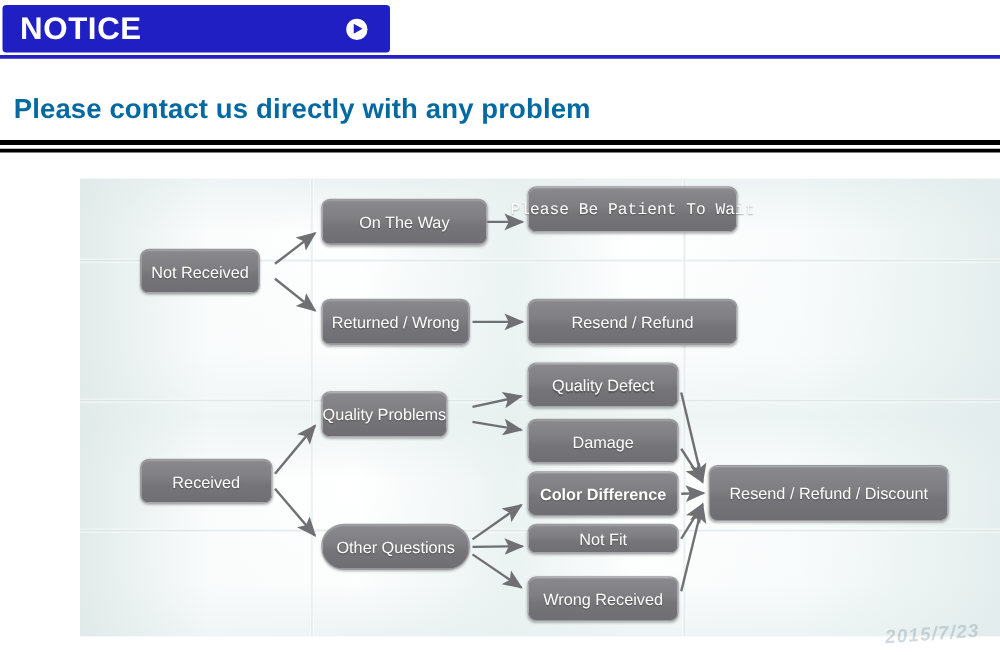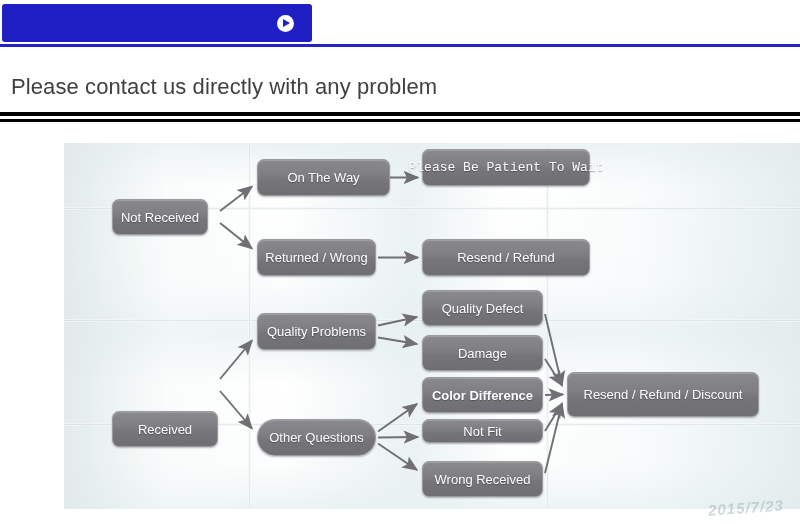--- a/index.html
+++ b/index.html
@@ -65,22 +65,22 @@
     height: 3px;
     background: #2323c8;
   }
 
   
   #heading {
     position: absolute;
     left: 11px;
     top: 74px;
     font-size: 22px;
-    font-weight: normal;
-    color: #404040;
+    font-weight: bold;
+    color: #0369a1;
     letter-spacing: 0.1px;
     white-space: nowrap;
   }
   .rule {
     position: absolute;
     left: 0;
     width: 800px;
     background: #000000;
   }
   #rule-top  { top: 112px; height: 4px; }
@@ -165,20 +165,21 @@
     color: rgba(120,150,160,0.35);
     letter-spacing: 1px;
     transform: rotate(-4deg);
     user-select: none;
   }
 </style>
 </head>
 <body>
 
 <div id="notice-banner">
+  <div id="notice-title">NOTICE</div>
   <div id="notice-play">
     <span class="tri"></span>
   </div>
 </div>
 <div id="banner-underline"></div>
 
 <div id="heading">Please contact us directly with any problem</div>
 <div class="rule" id="rule-top"></div>
 <div class="rule" id="rule-bot"></div>
 
@@ -215,22 +216,22 @@
       <line x1="545" y1="473" x2="562" y2="403.5"></line>
     </g>
 </svg>
 
 <div id="node-layer">
     <div class="node" style="left: 112px; top: 199px; width: 96px; height: 36px;">Not Received</div>
     <div class="node" style="left: 257px; top: 159px; width: 133px; height: 37px;">On The Way</div>
     <div class="node" style="left: 257px; top: 239px; width: 119px; height: 37px;">Returned / Wrong</div>
     <div class="node" style="left: 422px; top: 149px; width: 168px; height: 37px; font-family: Liberation Mono, monospace;">Please Be Patient To Wait</div>
     <div class="node" style="left: 422px; top: 239px; width: 168px; height: 37px;">Resend / Refund</div>
-    <div class="node" style="left: 112px; top: 367px; width: 106px; height: 36px; margin-top: 44px;">Received</div>
-    <div class="node" style="left: 257px; top: 313px; width: 119px; height: 37px;">Quality Problems</div>
+    <div class="node" style="left: 112px; top: 367px; width: 106px; height: 36px;">Received</div>
+    <div class="node" style="left: 257px; top: 313px; width: 101px; height: 37px;">Quality Problems</div>
     <div class="node" style="left: 257px; top: 419px; width: 119px; height: 37px; border-radius: 18px;">Other Questions</div>
     <div class="node" style="left: 422px; top: 290px; width: 121px; height: 36px;">Quality Defect</div>
     <div class="node" style="left: 422px; top: 335px; width: 121px; height: 36px;">Damage</div>
     <div class="node" style="left: 422px; top: 377px; width: 121px; height: 36px; font-weight: bold;">Color Difference</div>
     <div class="node" style="left: 422px; top: 419px; width: 121px; height: 24px;">Not Fit</div>
     <div class="node" style="left: 422px; top: 461px; width: 121px; height: 36px;">Wrong Received</div>
     <div class="node" style="left: 567px; top: 372px; width: 192px; height: 45px;">Resend / Refund / Discount</div>
   </div>
 
 <div id="watermark">2015/7/23</div>

